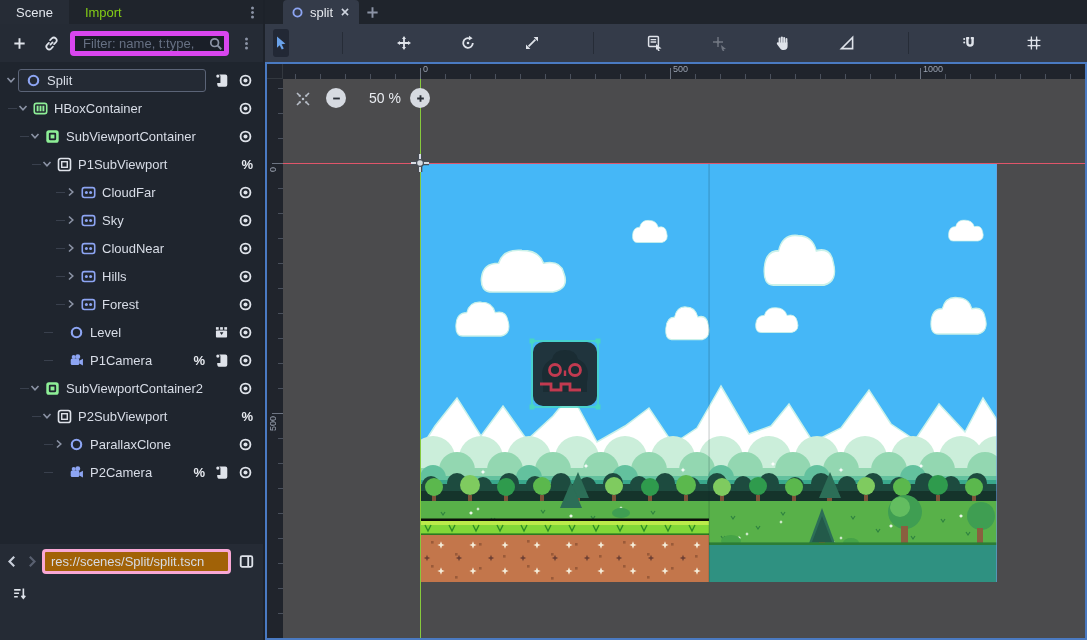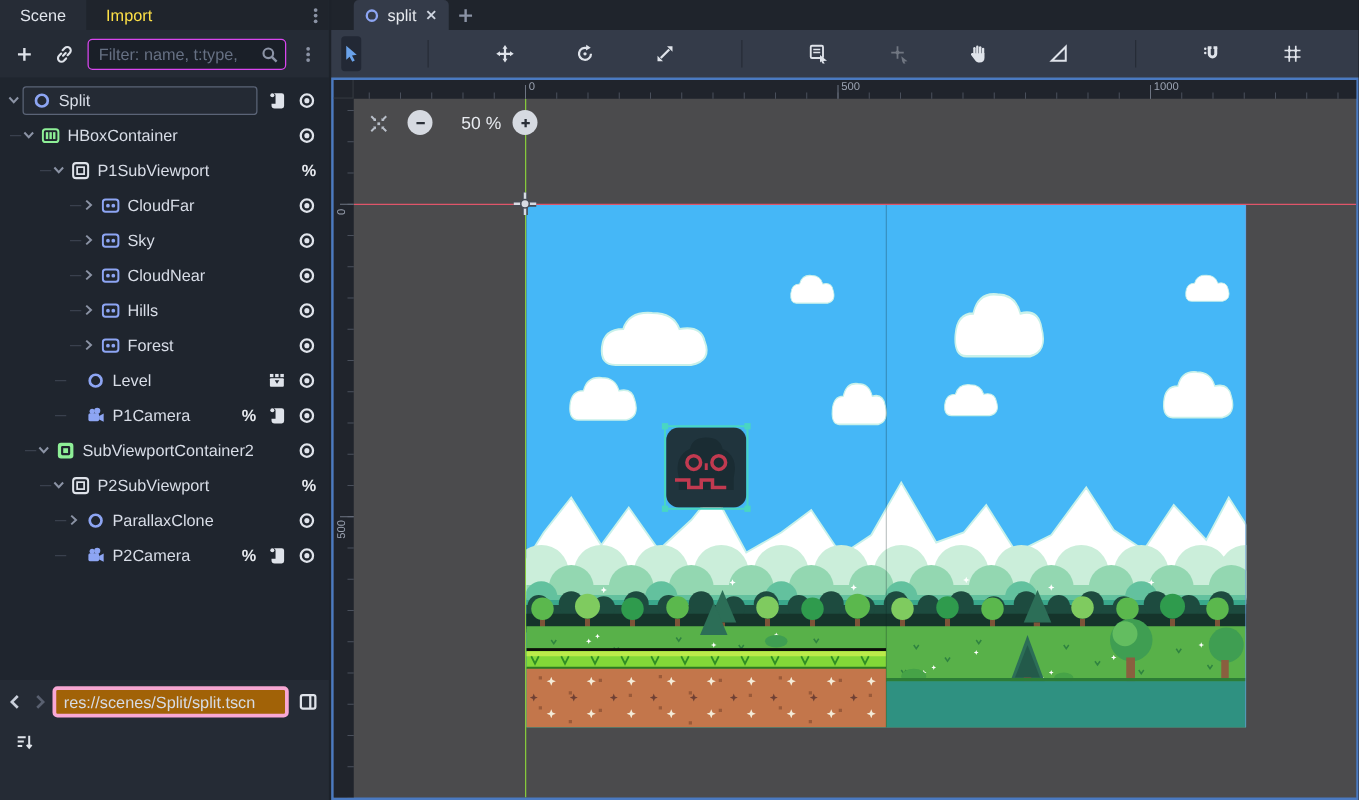--- a/index.html
+++ b/index.html
@@ -5,26 +5,26 @@
   html,body{margin:0;padding:0;background:#14181f;}
   *{box-sizing:border-box;font-family:"Liberation Sans",sans-serif;}
   #app{position:relative;width:1087px;height:640px;background:#1d222a;overflow:hidden;color:#d8dde7;}
   svg{display:block}
   .ic{width:15px;height:15px;flex:none}
 
   
   #left-dock{position:absolute;left:0;top:0;width:263px;height:640px;background:#252b35;}
   .dock-tabbar{position:relative;height:24px;background:#1f242c;display:flex;align-items:stretch;}
   .dock-tab{padding:4px 16px;display:flex;align-items:center;font-size:13px;color:#e2e6ed;background:#262c36;}
-  .dock-tab.inactive{background:transparent;color:#fde047;}
+  .dock-tab.inactive{background:transparent;color:#84cc16;}
   .dots-btn{margin-left:auto;width:22px;display:flex;align-items:center;justify-content:center;color:#8b93a5;}
   .panel-row{height:38px;display:flex;align-items:center;padding:0 6px;gap:6px;background:#252b35;}
   .sq-btn{width:26px;height:26px;border-radius:3px;display:flex;align-items:center;justify-content:center;color:#dfe3ea;}
   .filter-wrap{flex:1;position:relative;}
-  .filter-wrap input{width:100%;height:25px;background:#1a1f28;border:1px solid #d946ef;border-radius:4px;color:#cfd5e0;font-size:13px;padding:0 24px 0 8px;outline:none;}
+  .filter-wrap input{width:100%;height:25px;background:#1a1f28;border:5px solid #d946ef;border-radius:4px;color:#cfd5e0;font-size:13px;padding:0 24px 0 8px;outline:none;}
   .filter-wrap input::placeholder{color:#667083;}
   .filter-wrap .ic{position:absolute;right:6px;top:5px;color:#8b93a5;}
 
   
   #tree{position:absolute;top:62px;left:0;right:0;bottom:96px;background:#1f252e;padding-top:4px;overflow:hidden;}
   .trow{height:28px;display:flex;align-items:center;position:relative;padding-left:calc(4px + var(--d)*12px);}
   .trow .conn{position:absolute;left:calc(var(--d)*12px - 4px);top:13.5px;width:9px;height:1px;background:#39404d;}
   .chev{width:14px;height:14px;color:#8b93a5;flex:none;}
   .chev.none{visibility:hidden;}
   .ticon{width:15px;height:15px;margin:0 6px 0 3px;flex:none;}
@@ -320,20 +320,35 @@
             <use href="#s-hbox"></use>
           </svg>
         <span class="tlabel">HBoxContainer</span>
         <div class="badges">
             <svg class="badge">
               <use href="#s-eye"></use>
             </svg>
           </div>
       </div>
 
+      <div class="trow" style="--d:2">
+          <span class="conn"></span>
+        <svg class="chev">
+            <use href="#s-chev-down"></use>
+          </svg>
+        <svg class="ticon c-green">
+            <use href="#s-vpc"></use>
+          </svg>
+        <span class="tlabel">SubViewportContainer</span>
+        <div class="badges">
+            <svg class="badge">
+              <use href="#s-eye"></use>
+            </svg>
+          </div>
+      </div>
 
       <div class="trow" style="--d:3">
           <span class="conn"></span>
         <svg class="chev">
             <use href="#s-chev-down"></use>
           </svg>
         <svg class="ticon c-grey">
             <use href="#s-svp"></use>
           </svg>
         <span class="tlabel">P1SubViewport</span>

